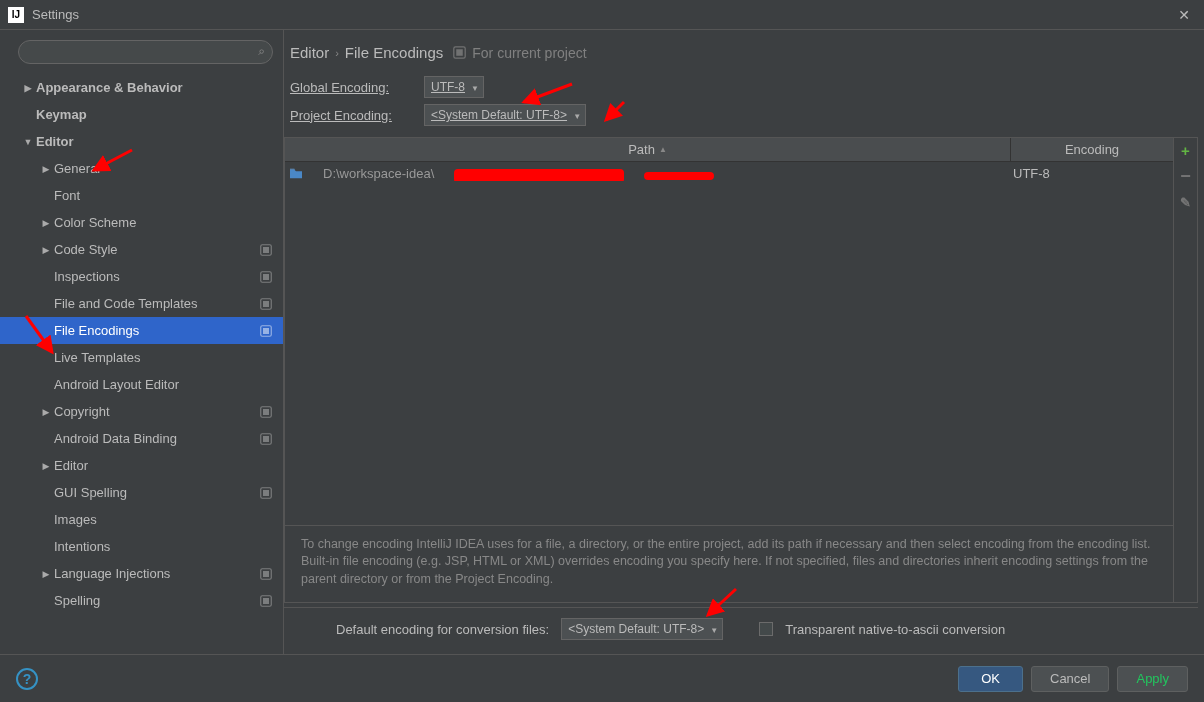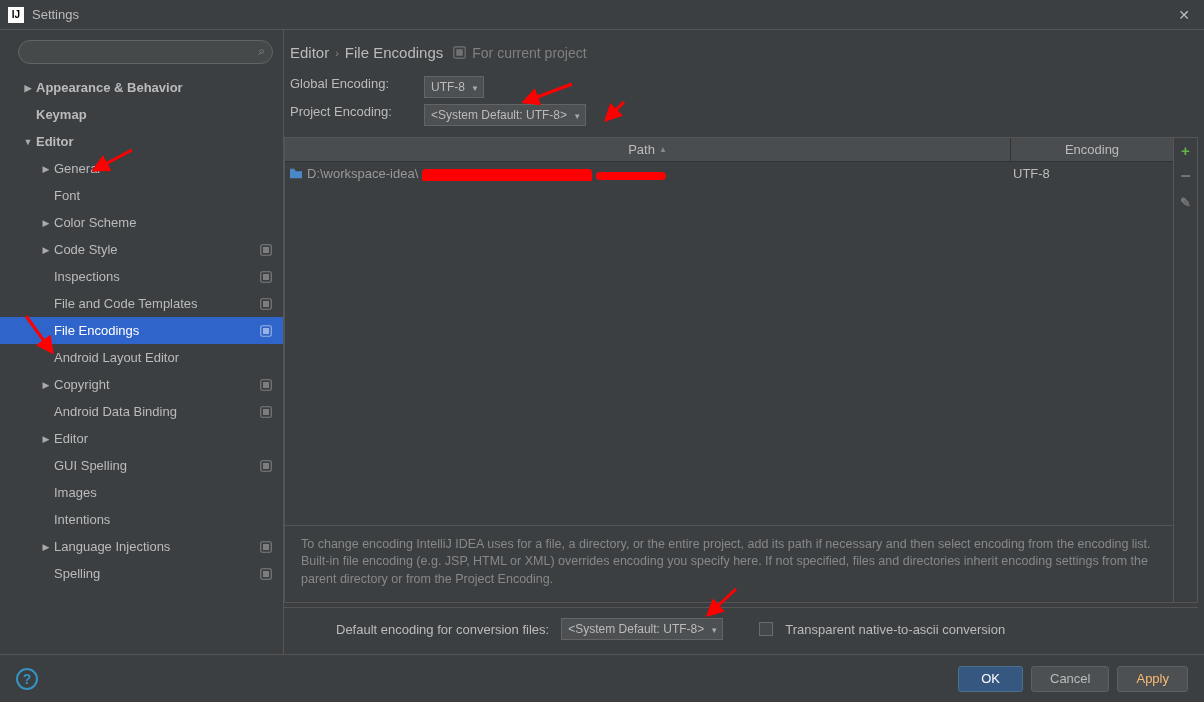--- a/index.html
+++ b/index.html
@@ -34,36 +34,36 @@
   .indent-0 { padding-left: 20px; }
   .indent-1 { padding-left: 38px; }
   
   
   .content { flex:1; display:flex; flex-direction:column; padding: 14px 6px 0 0; position:relative; }
   .breadcrumb { padding: 0 0 12px 0; color:#bbb; font-size:15px; display:flex; align-items:center; gap:4px;}
   .breadcrumb .crumb { color:#bbb; }
   .breadcrumb .sep { color:#888; font-size:11px; margin:0 2px;}
   .breadcrumb .proj-icon { margin-left:6px; opacity:0.7; display:inline-flex;}
   .breadcrumb .sub { color:#808080; font-size:14px; margin-left:2px;}
-  .form-row { display:flex; align-items:flex-start; padding:3px 0; }
+  .form-row { display:flex; align-items:center; padding:3px 0;text-decoration:underline; }
   .form-label { width:134px; color:#bbb; }
   .dropdown { background:#4c5052; border:1px solid #646464; color:#bbb; height:22px; padding:0 18px 0 6px; position:relative; display:inline-flex; align-items:center; font-size:12px; cursor:pointer;}
   .dropdown .caret { position:absolute; right:4px; top:7px; font-size:8px; color:#aaa;}
   
   
   .table-area { margin-top:8px; flex:1; display:flex; border:1px solid #555; background:#3c3f41; min-height:0;}
   .table-main { flex:1; display:flex; flex-direction:column;}
   .table-header { display:flex; background:#4a4d4f; border-bottom:1px solid #333; height:24px;}
   .th { display:flex; align-items:center; justify-content:center; color:#bbb; font-size:13px; border-right:1px solid #333;}
   .th-path { flex:1; }
   .th-enc { width:162px; border-right:none;}
   .sort-ind { font-size:8px; margin-left:4px; color:#888;}
   .table-body { flex:1; overflow:auto; background:#3c3f41;}
   .tr { display:flex; height:22px; align-items:center; }
-  .td-path { flex:1; display:flex; align-items:center; padding-left:4px; color:#999; gap:4px; white-space:nowrap; overflow:hidden;}
+  .td-path { flex:1; display:flex; align-items:center; padding-left:4px; color:#999; gap:20px; white-space:nowrap; overflow:hidden;}
   .td-enc { width:162px; color:#bbb; padding-left:2px;}
   .folder-icon { width:14px; height:12px; display:inline-block; }
   .folder-icon svg { width:14px; height:12px; }
   .scrib { position:relative; display:inline-block; color:transparent;}
   .scrib::after{ content:""; position:absolute; left:0; right:0; top:40%; height:8px; background:red; border-radius:4px;}
   .scrib.s2::after{ top:20%; height:14px;}
   .table-tools { width:24px; background:#3c3f41; border-left:1px solid #555; display:flex; flex-direction:column; align-items:center; padding-top:4px; gap:10px;}
   .tool-btn { width:16px; height:16px; display:flex; align-items:center; justify-content:center; cursor:pointer; font-size:15px; font-weight:bold;}
   .tool-add { color:#62b543; }
   .tool-remove { color:#747474; font-size:18px; line-height:10px;}
@@ -78,21 +78,21 @@
   .props-title { color:#bbb; font-size:13px; padding-bottom:8px;}
   .props-row { display:flex; align-items:center; padding-left:46px; gap:12px;}
   .checkbox { width:14px; height:14px; border:1px solid #6b6b6b; background:#43494a; display:inline-block;}
   
   
   .footer { height:48px; border-top:1px solid #555; display:flex; align-items:center; padding:0 16px; background:#3c3f41;}
   .help-icon { width:22px; height:22px; border-radius:50%; border:2px solid #3592c4; color:#3592c4; display:flex; align-items:center; justify-content:center; font-weight:bold; font-size:14px; cursor:pointer;}
   .footer-spacer { flex:1; }
   .btn { height:26px; padding:0 18px; margin-left:8px; border:1px solid #5e6060; background:#4c5052; color:#bbb; border-radius:3px; cursor:pointer; font-size:13px;}
   .btn.primary { background:#365880; border-color:#4c708c; color:#fff; padding:0 22px;}
-  .btn.disabled { color:#fdba74; cursor:default;}
+  .btn.disabled { color:#22c55e; cursor:default;}
   
   
   .arrow-ann { position:absolute; pointer-events:none; z-index:50;}
   .arrow-ann svg { overflow:visible; }
 </style>
 </head>
 <body>
 
 <div class="titlebar">
   <span class="app-icon">IJ</span>
@@ -164,20 +164,24 @@
         </div>
         <div class="tree-item indent-1 selected">
           <span class="arrow" style="width: 16px;"></span>
           <span class="label">File Encodings</span>
           <span class="badge">
             <svg viewBox="0 0 16 16">
               <rect x="1" y="1" width="14" height="14" rx="2" fill="none" stroke="currentColor" stroke-width="1.5"></rect>
               <rect x="4" y="4" width="8" height="8" fill="currentColor"></rect>
             </svg>
           </span>
+        </div>
+        <div class="tree-item indent-1">
+          <span class="arrow" style="width: 16px;"></span>
+          <span class="label">Live Templates</span>
         </div>
         <div class="tree-item indent-1">
           <span class="arrow" style="width: 16px;"></span>
           <span class="label">Android Layout Editor</span>
         </div>
         <div class="tree-item indent-1">
           <span class="arrow" style="width: 16px;">▶</span>
           <span class="label">Copyright</span>
           <span class="badge">
             <svg viewBox="0 0 16 16">

